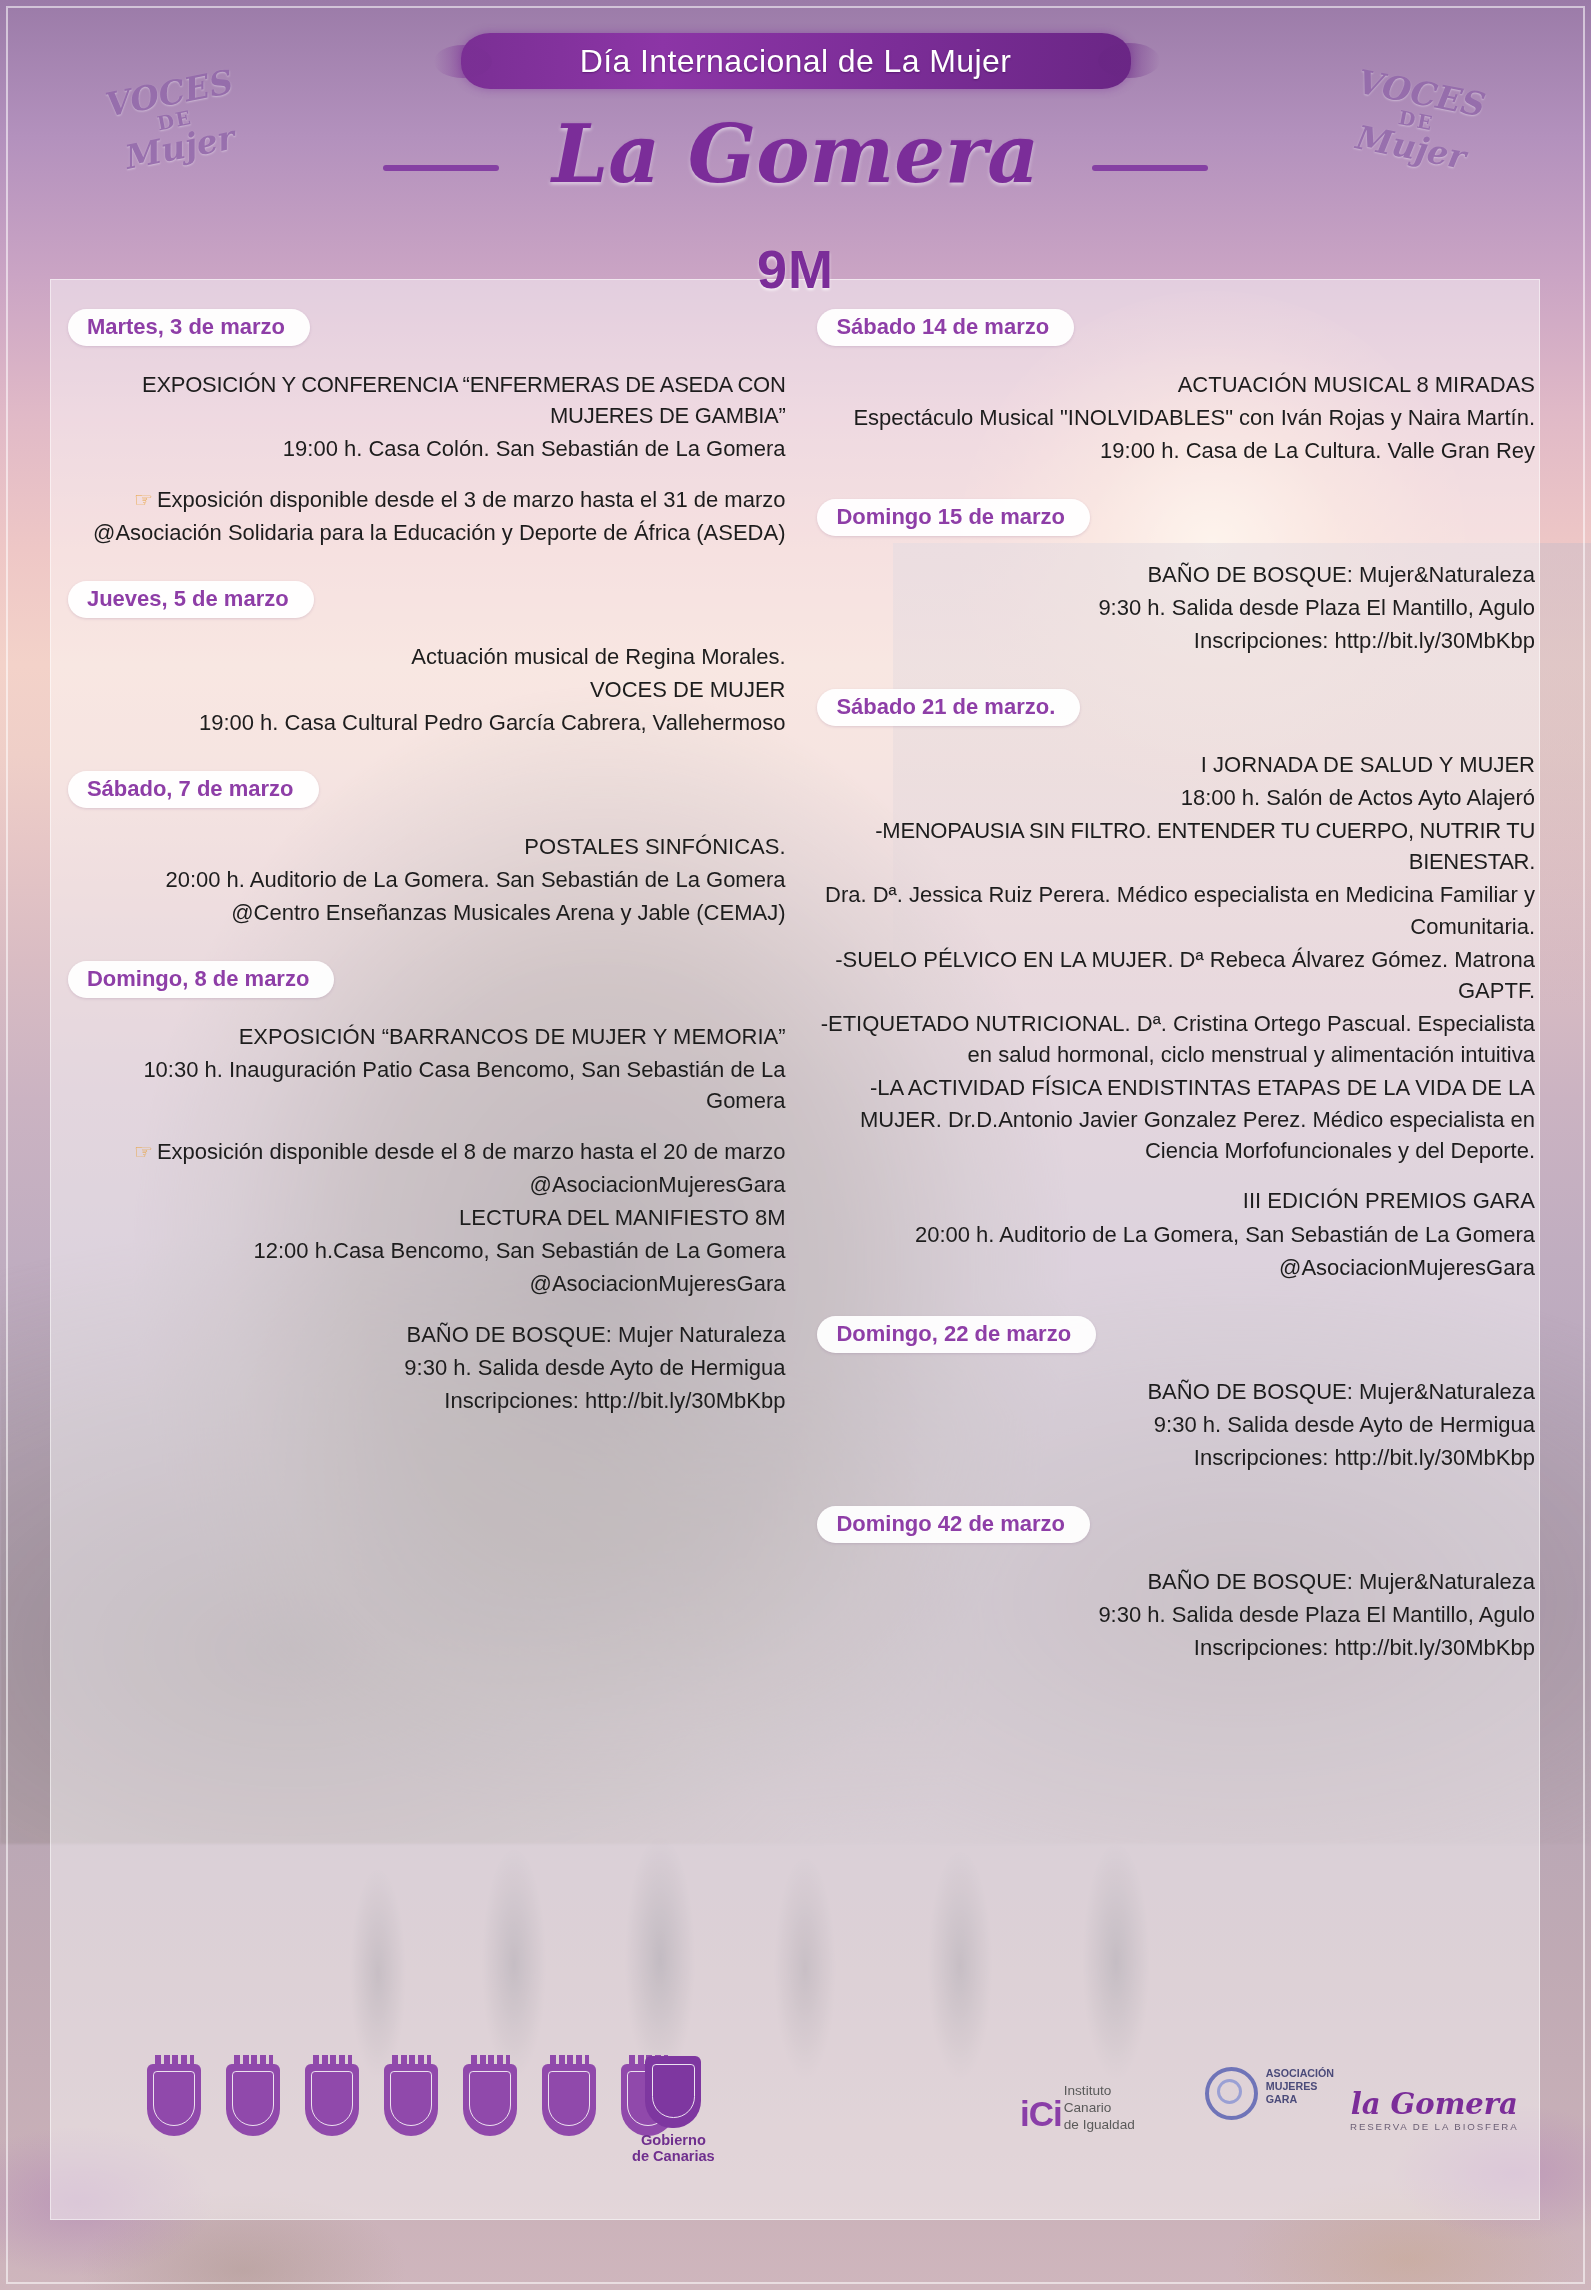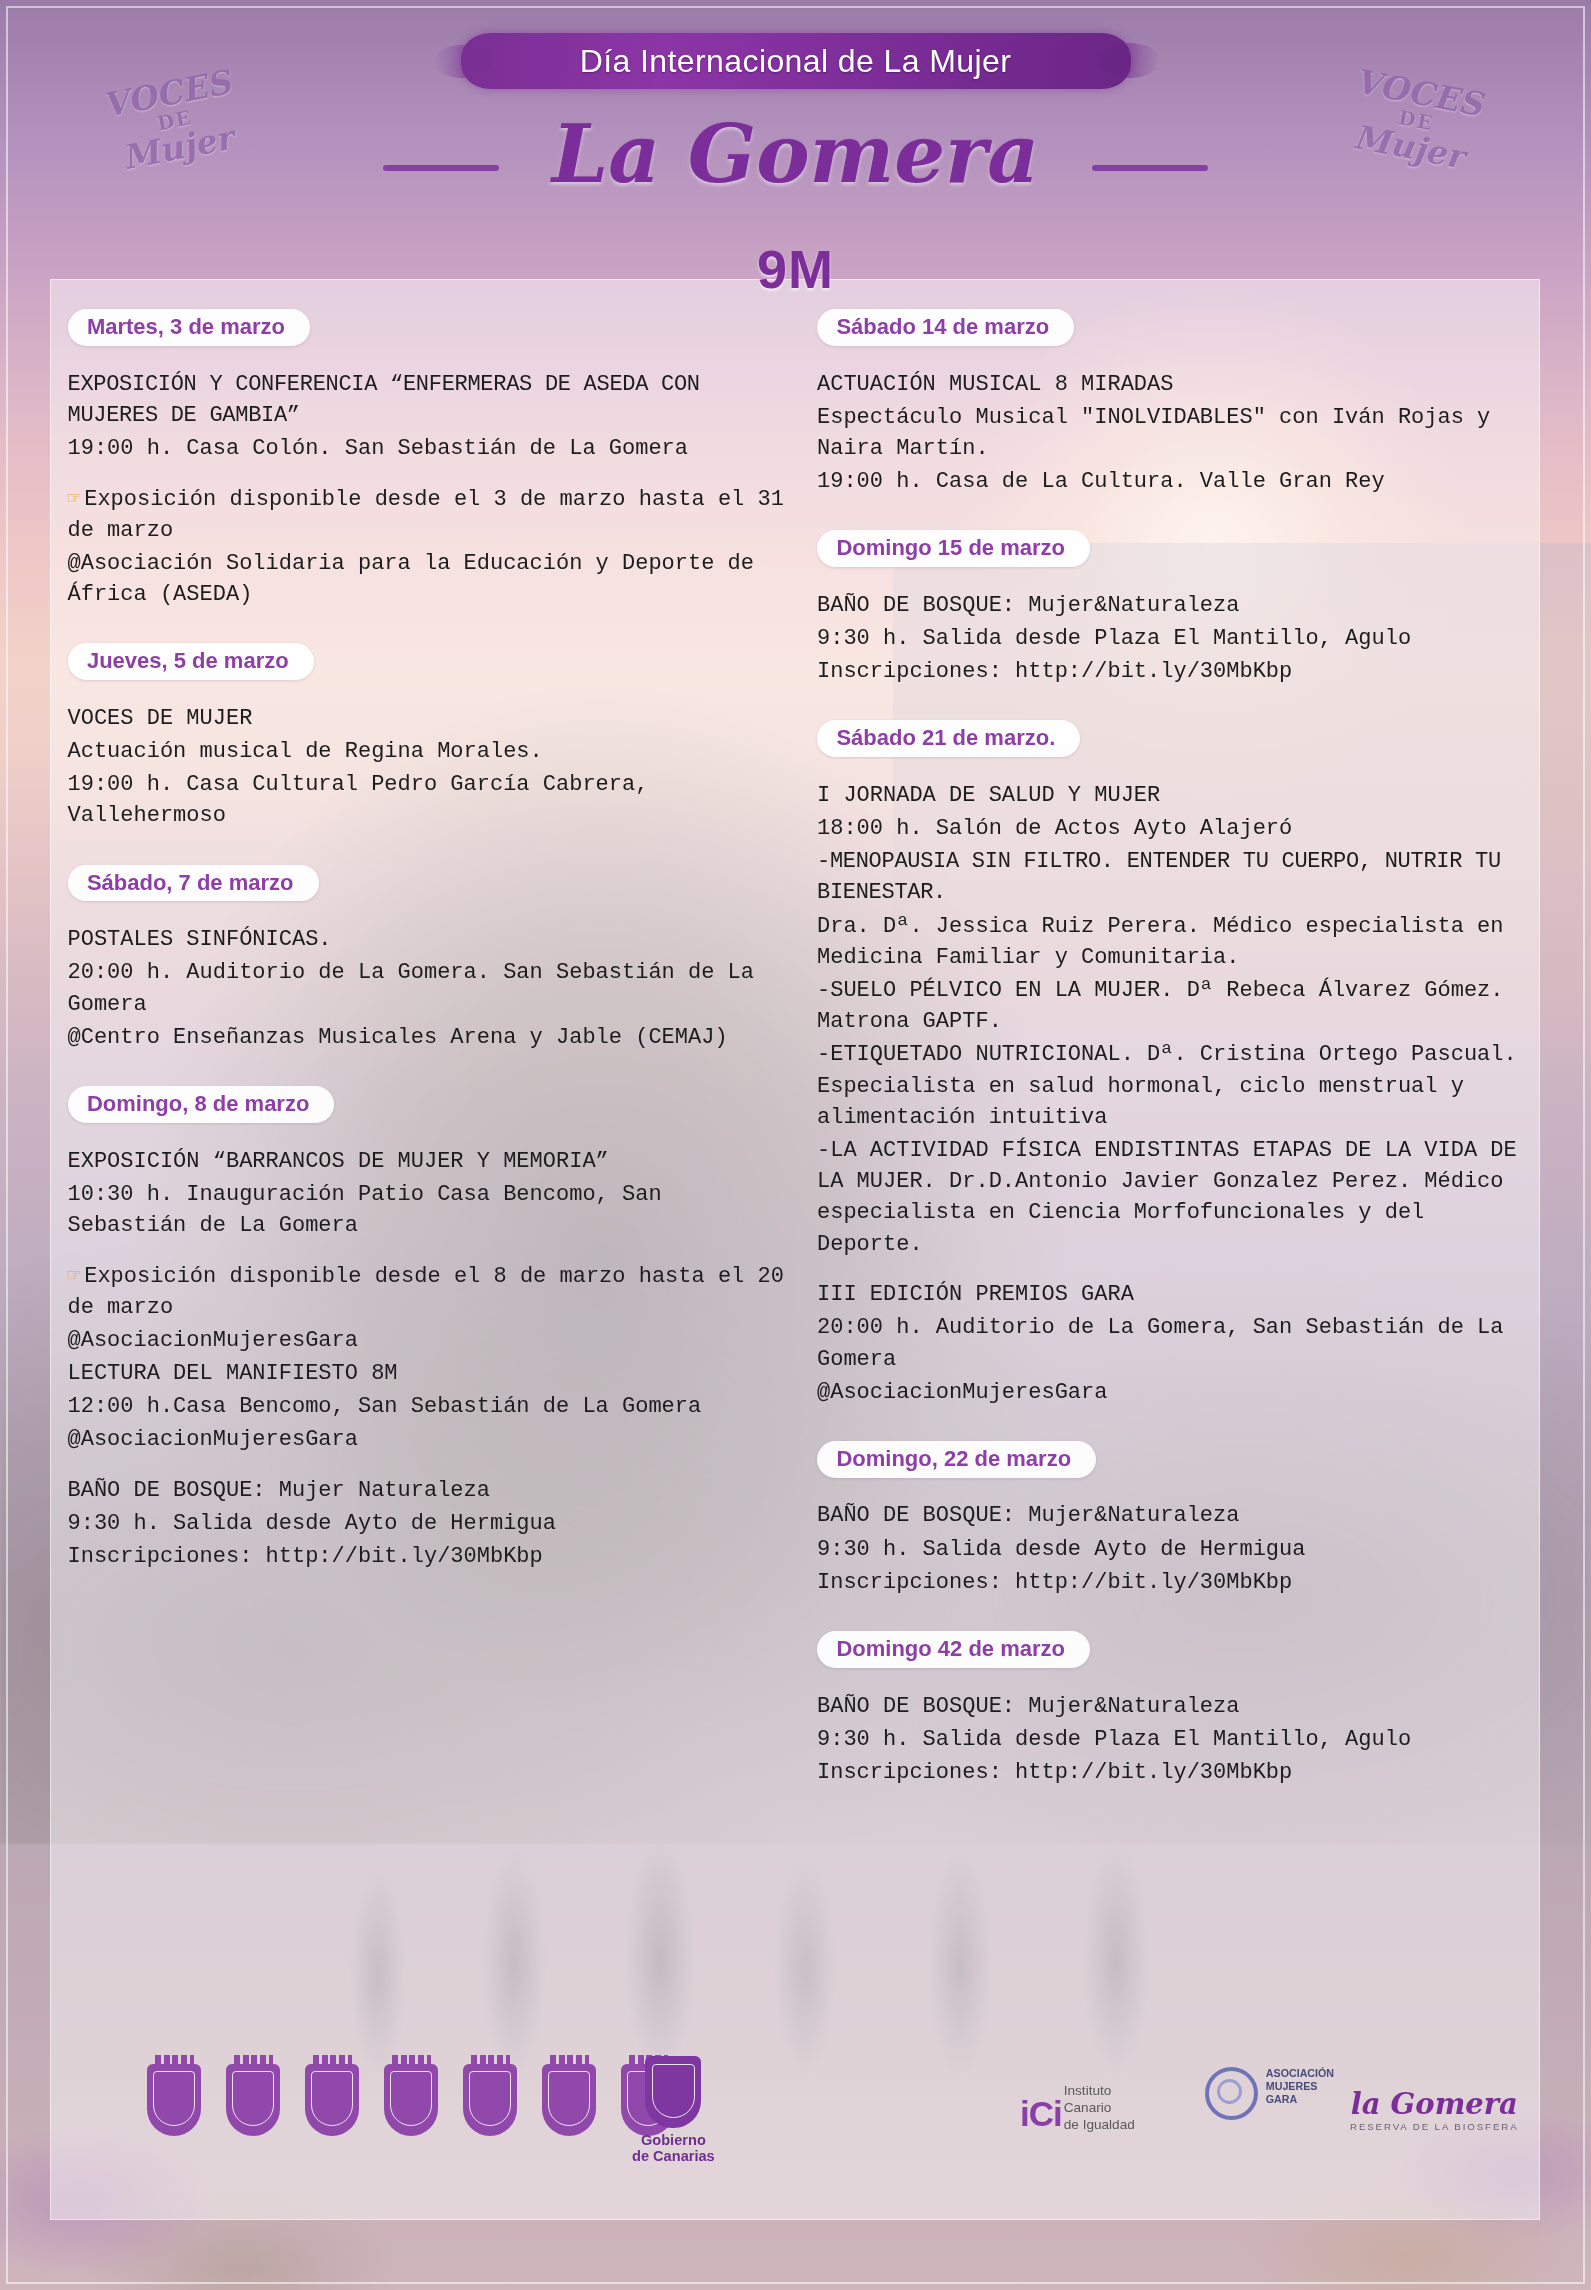--- a/index.html
+++ b/index.html
@@ -122,21 +122,22 @@
     background:rgba(255,255,255,.94);
     border-radius:21.3px;
     padding:4.9px 25px 5.8px 19.4px;
     color:#8e3ea7;font-size:22px;font-weight:bold;
     margin:0 0 21px 0;
     box-shadow:0 1px 2.9px rgba(120,80,130,.2);
   }
   .block{margin-bottom:33px;}
   .line{
     color:#1d1d1d;font-size:22px;line-height:1.42;margin:1.9px 0;
-    font-family:Liberation Mono, monospace;
+    font-family:Liberation Sans, sans-serif;
+    text-align:right;
   }
   .line.cond{font-stretch:condensed;letter-spacing:-0.3px;}
   .line.gap{margin-top:19.4px;}
   .hand{color:#e8a23a;font-size:21.3px;margin-right:3.9px;}
 
   
   .footer{
     position:absolute;left:50px;top:2046px;width:1490px;height:175px;
   }
   .shields{position:absolute;left:97px;top:17.5px;display:flex;gap:25px;align-items:flex-end;}
@@ -211,21 +212,21 @@
     <div class="voces right">
       <span>VOCES</span>
       <small>DE</small>
       <span>Mujer</span>
     </div>
   </div>
 
   <div class="cols">
     <div class="col left" id="col-left">
         <div class="block"><div class="chip">Martes, 3 de marzo</div><div class="line cond">EXPOSICIÓN Y CONFERENCIA “ENFERMERAS DE ASEDA CON MUJERES DE GAMBIA”</div><div class="line">19:00 h. Casa Colón. San Sebastián de La Gomera</div><div class="line gap"><span class="hand">☞</span><span>Exposición disponible desde el 3 de marzo hasta el 31 de marzo</span></div><div class="line">@Asociación Solidaria para la Educación y Deporte de África (ASEDA)</div></div>
-        <div class="block"><div class="chip">Jueves, 5 de marzo</div><div class="line"><span class="ul">VOCES DE MUJER</span></div><div class="line">Actuación musical de Regina Morales.</div><div class="line">19:00 h. Casa Cultural Pedro García Cabrera, Vallehermoso</div></div>
+        <div class="block"><div class="chip">Jueves, 5 de marzo</div><div class="line">Actuación musical de Regina Morales.</div><div class="line"><span class="ul">VOCES DE MUJER</span></div><div class="line">19:00 h. Casa Cultural Pedro García Cabrera, Vallehermoso</div></div>
         <div class="block"><div class="chip">Sábado, 7 de marzo</div><div class="line"><span class="ul">POSTALES SINFÓNICAS.</span></div><div class="line">20:00 h. Auditorio de La Gomera. San Sebastián de La Gomera</div><div class="line">@Centro Enseñanzas Musicales Arena y Jable (CEMAJ)</div></div>
         <div class="block"><div class="chip">Domingo, 8 de marzo</div><div class="line"><span class="ul">EXPOSICIÓN “BARRANCOS DE MUJER Y MEMORIA”</span></div><div class="line">10:30 h. Inauguración Patio Casa Bencomo, San Sebastián de La Gomera</div><div class="line gap"><span class="hand">☞</span><span>Exposición disponible desde el 8 de marzo hasta el 20 de marzo</span></div><div class="line">@AsociacionMujeresGara</div><div class="line"><span class="ul">LECTURA DEL MANIFIESTO 8M</span></div><div class="line">12:00 h.Casa Bencomo, San Sebastián de La Gomera</div><div class="line">@AsociacionMujeresGara</div><div class="line gap gap"><span class="ul">BAÑO DE BOSQUE: Mujer Naturaleza</span></div><div class="line">9:30 h. Salida desde Ayto de Hermigua</div><div class="line">Inscripciones: http://bit.ly/30MbKbp</div></div>
       </div>
     <div class="col right" id="col-right">
         <div class="block"><div class="chip">Sábado 14 de marzo</div><div class="line">ACTUACIÓN MUSICAL 8 MIRADAS</div><div class="line">Espectáculo Musical "INOLVIDABLES" con Iván Rojas y Naira Martín.</div><div class="line">19:00 h. Casa de La Cultura. Valle Gran Rey</div></div>
         <div class="block"><div class="chip">Domingo 15 de marzo</div><div class="line"><span class="ul">BAÑO DE BOSQUE: Mujer&amp;Naturaleza</span></div><div class="line">9:30 h. Salida desde Plaza El Mantillo, Agulo</div><div class="line">Inscripciones: http://bit.ly/30MbKbp</div></div>
         <div class="block"><div class="chip">Sábado 21 de marzo.</div><div class="line"><span class="ul">I JORNADA DE SALUD Y MUJER</span></div><div class="line">18:00 h. Salón de Actos Ayto Alajeró</div><div class="line cond">-MENOPAUSIA SIN FILTRO. ENTENDER TU CUERPO, NUTRIR TU BIENESTAR.</div><div class="line">Dra. Dª. Jessica Ruiz Perera. Médico especialista en Medicina Familiar y Comunitaria.</div><div class="line">-SUELO PÉLVICO EN LA MUJER. Dª Rebeca Álvarez Gómez. Matrona GAPTF.</div><div class="line">-ETIQUETADO NUTRICIONAL. Dª. Cristina Ortego Pascual. Especialista en salud hormonal, ciclo menstrual y alimentación intuitiva</div><div class="line">-LA ACTIVIDAD FÍSICA ENDISTINTAS ETAPAS DE LA VIDA DE LA MUJER. Dr.D.Antonio Javier Gonzalez Perez. Médico especialista en Ciencia Morfofuncionales y del Deporte.</div><div class="line gap gap"><span class="ul">III EDICIÓN PREMIOS GARA</span></div><div class="line">20:00 h. Auditorio de La Gomera, San Sebastián de La Gomera</div><div class="line">@AsociacionMujeresGara</div></div>
         <div class="block"><div class="chip">Domingo, 22 de marzo</div><div class="line"><span class="ul">BAÑO DE BOSQUE: Mujer&amp;Naturaleza</span></div><div class="line">9:30 h. Salida desde Ayto de Hermigua</div><div class="line">Inscripciones: http://bit.ly/30MbKbp</div></div>
         <div class="block"><div class="chip">Domingo 42 de marzo</div><div class="line"><span class="ul">BAÑO DE BOSQUE: Mujer&amp;Naturaleza</span></div><div class="line">9:30 h. Salida desde Plaza El Mantillo, Agulo</div><div class="line">Inscripciones: http://bit.ly/30MbKbp</div></div>
       </div>

